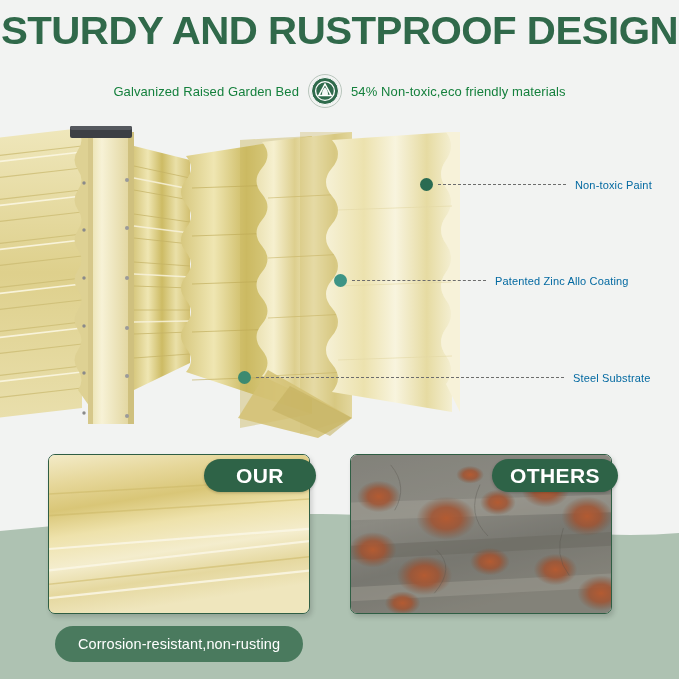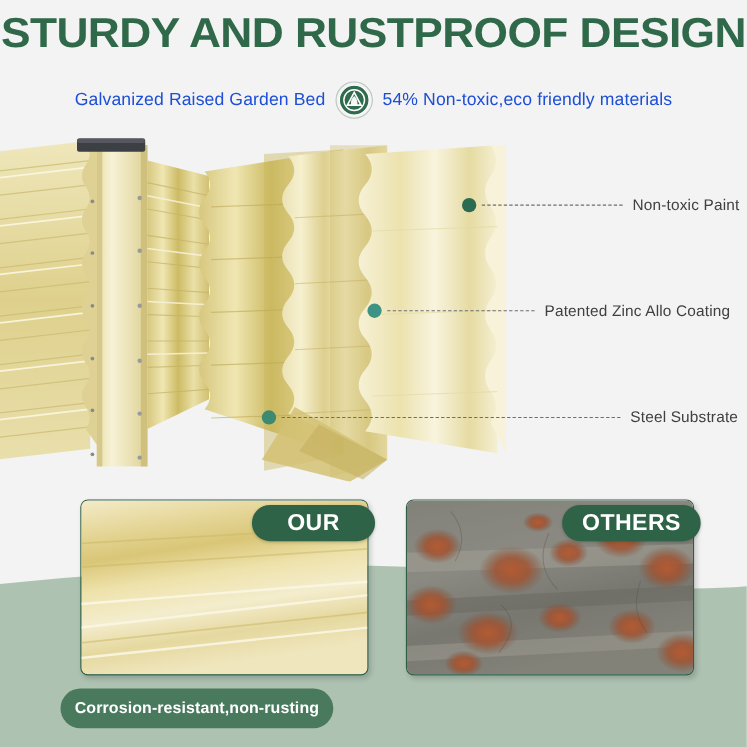--- a/index.html
+++ b/index.html
@@ -31,22 +31,22 @@
   }
   .subtitle-row {
     position: absolute;
     top: 74px; left: 0; width: 679px;
     display: flex;
     align-items: center;
     justify-content: center;
     gap: 9px;
   }
   .subtitle-text {
-    font-size: 16px;
-    color: #1d4ed8;
+    font-size: 13px;
+    color: #15803d;
     white-space: nowrap;
     letter-spacing: 0.1px;
   }
   .eco-badge {
     position: relative;
     width: 34px; height: 34px;
     flex: 0 0 34px;
   }
   .eco-badge .ring {
     position: absolute; inset: 0;
@@ -76,22 +76,22 @@
   .callout .dot {
     width: 13px; height: 13px; border-radius: 50%;
     flex: 0 0 13px;
   }
   .callout .lead {
     height: 0;
     border-top: 1px dashed #6d6d6d;
     margin: 0 9px 0 5px;
   }
   .callout .ctext {
-    font-size: 14px;
-    color: #404040;
+    font-size: 11px;
+    color: #0369a1;
     white-space: nowrap;
     letter-spacing: 0.15px;
   }
   #callout-0 { left: 420px; top: 178px; }
   #callout-0 .lead { width: 128px; }
   #callout-1 { left: 334px; top: 274px; }
   #callout-1 .lead { width: 134px; }
   #callout-2 { left: 238px; top: 371px; }
   #callout-2 .lead { width: 308px; }
 
@@ -108,22 +108,22 @@
   .compare {
     position: absolute;
     left: 0; top: 448px;
     width: 679px; height: 231px;
   }
   .card {
     position: absolute;
     top: 6px;
     width: 262px; height: 160px;
   }
-  .card.left  { left: 48px; margin-left: 25px; }
-  .card.right { left: 369px; padding-left: 32px; }
+  .card.left  { left: 48px; }
+  .card.right { left: 350px; padding-left: 32px; }
 
   .card-img {
     position: absolute;
     inset: 0;
     border: 1.5px solid #2f5e44;
     border-radius: 7px;
     overflow: hidden;
     box-shadow: 2px 3px 5px rgba(0,0,0,0.16);
   }
   .card-img svg { display: block; width: 100%; height: 100%; }
@@ -150,21 +150,21 @@
   .pill {
     position: absolute;
     top: 178px;
     height: 36px;
     background: #4a7a5e;
     border-radius: 19px;
     display: flex;
     align-items: center;
     justify-content: center;
     color: #ffffff;
-    font-weight: 700;
+    font-weight: 400;
     font-size: 14.5px;
     letter-spacing: 0.1px;
     white-space: nowrap;
   }
   .pill.left  { left: 55px; width: 248px; }
   .pill.right { left: 376px; width: 248px; }
 </style>
 </head>
 <body>
 

